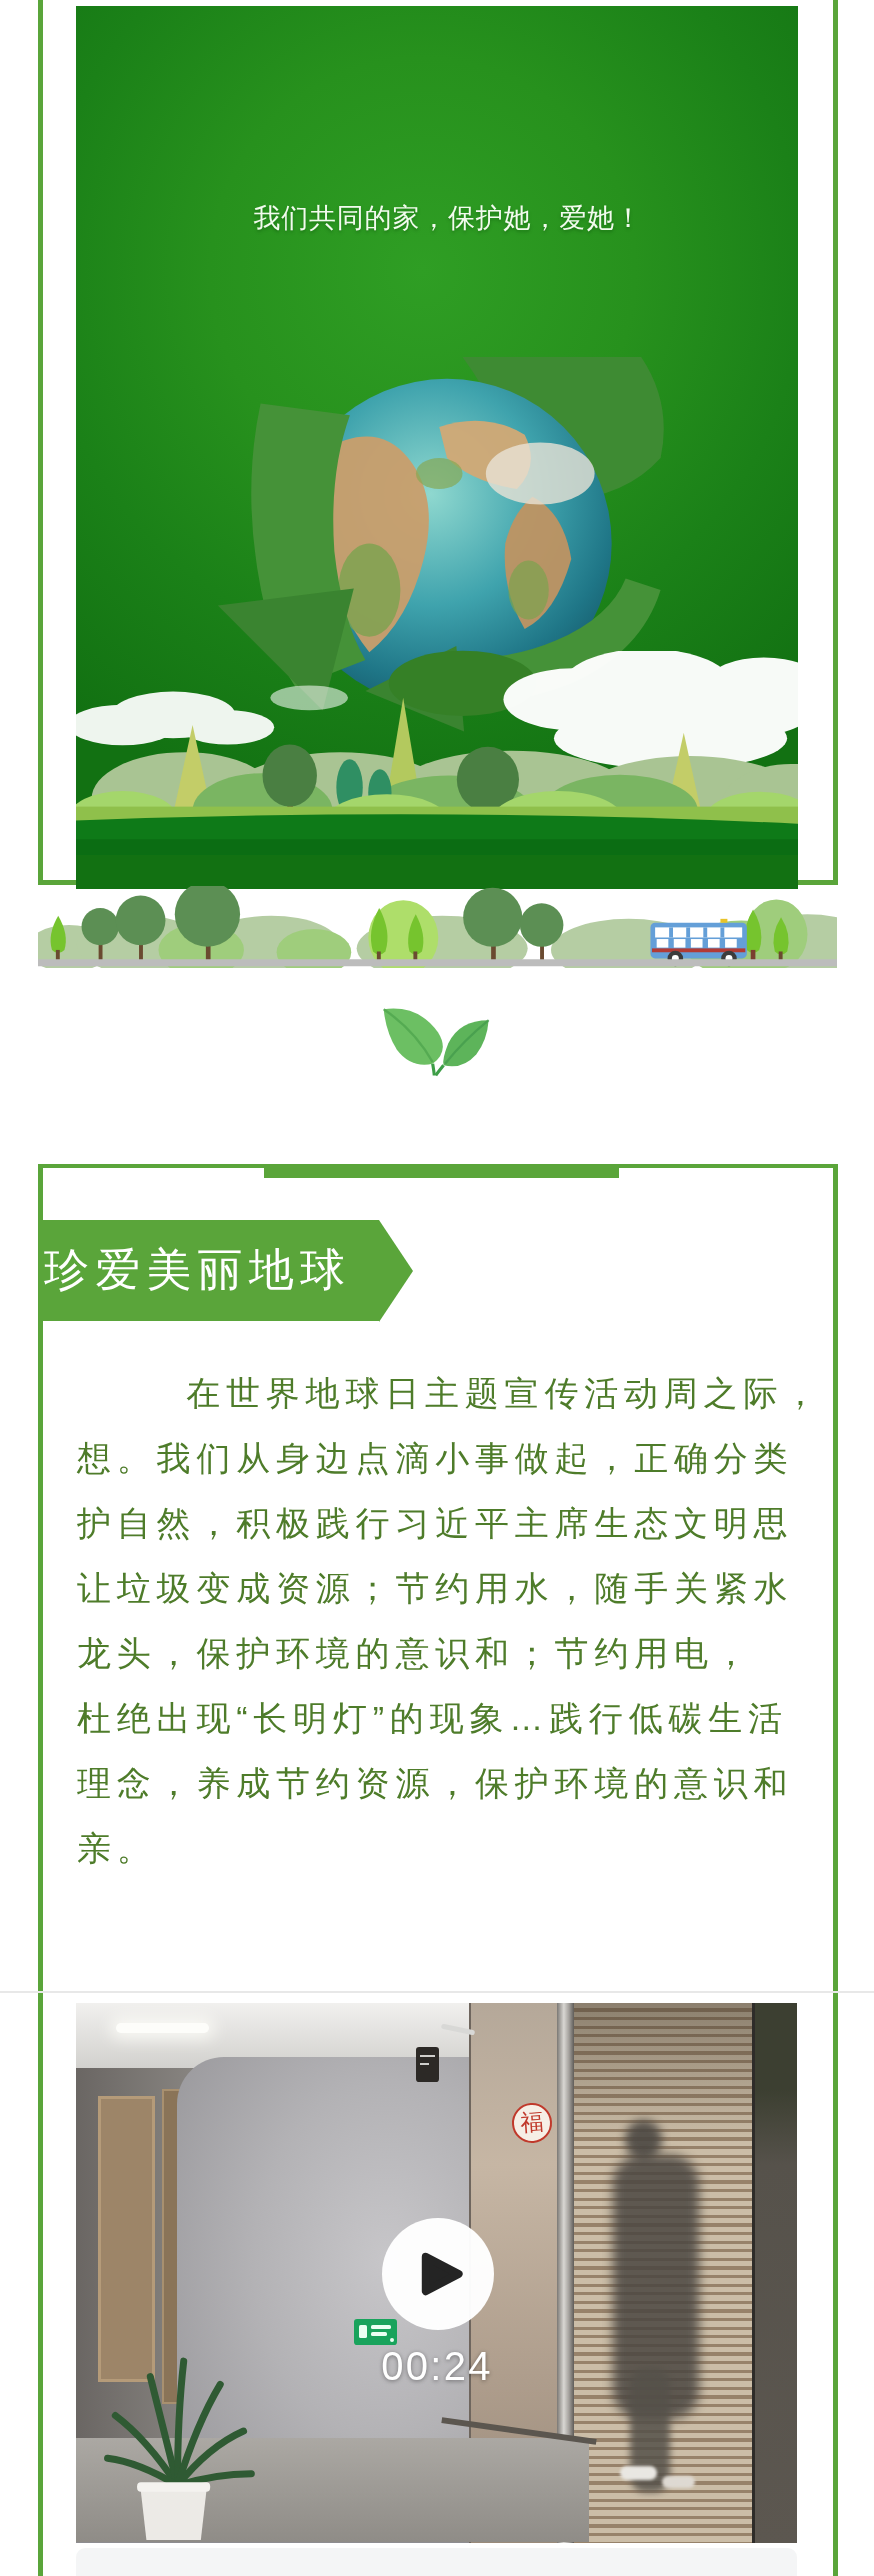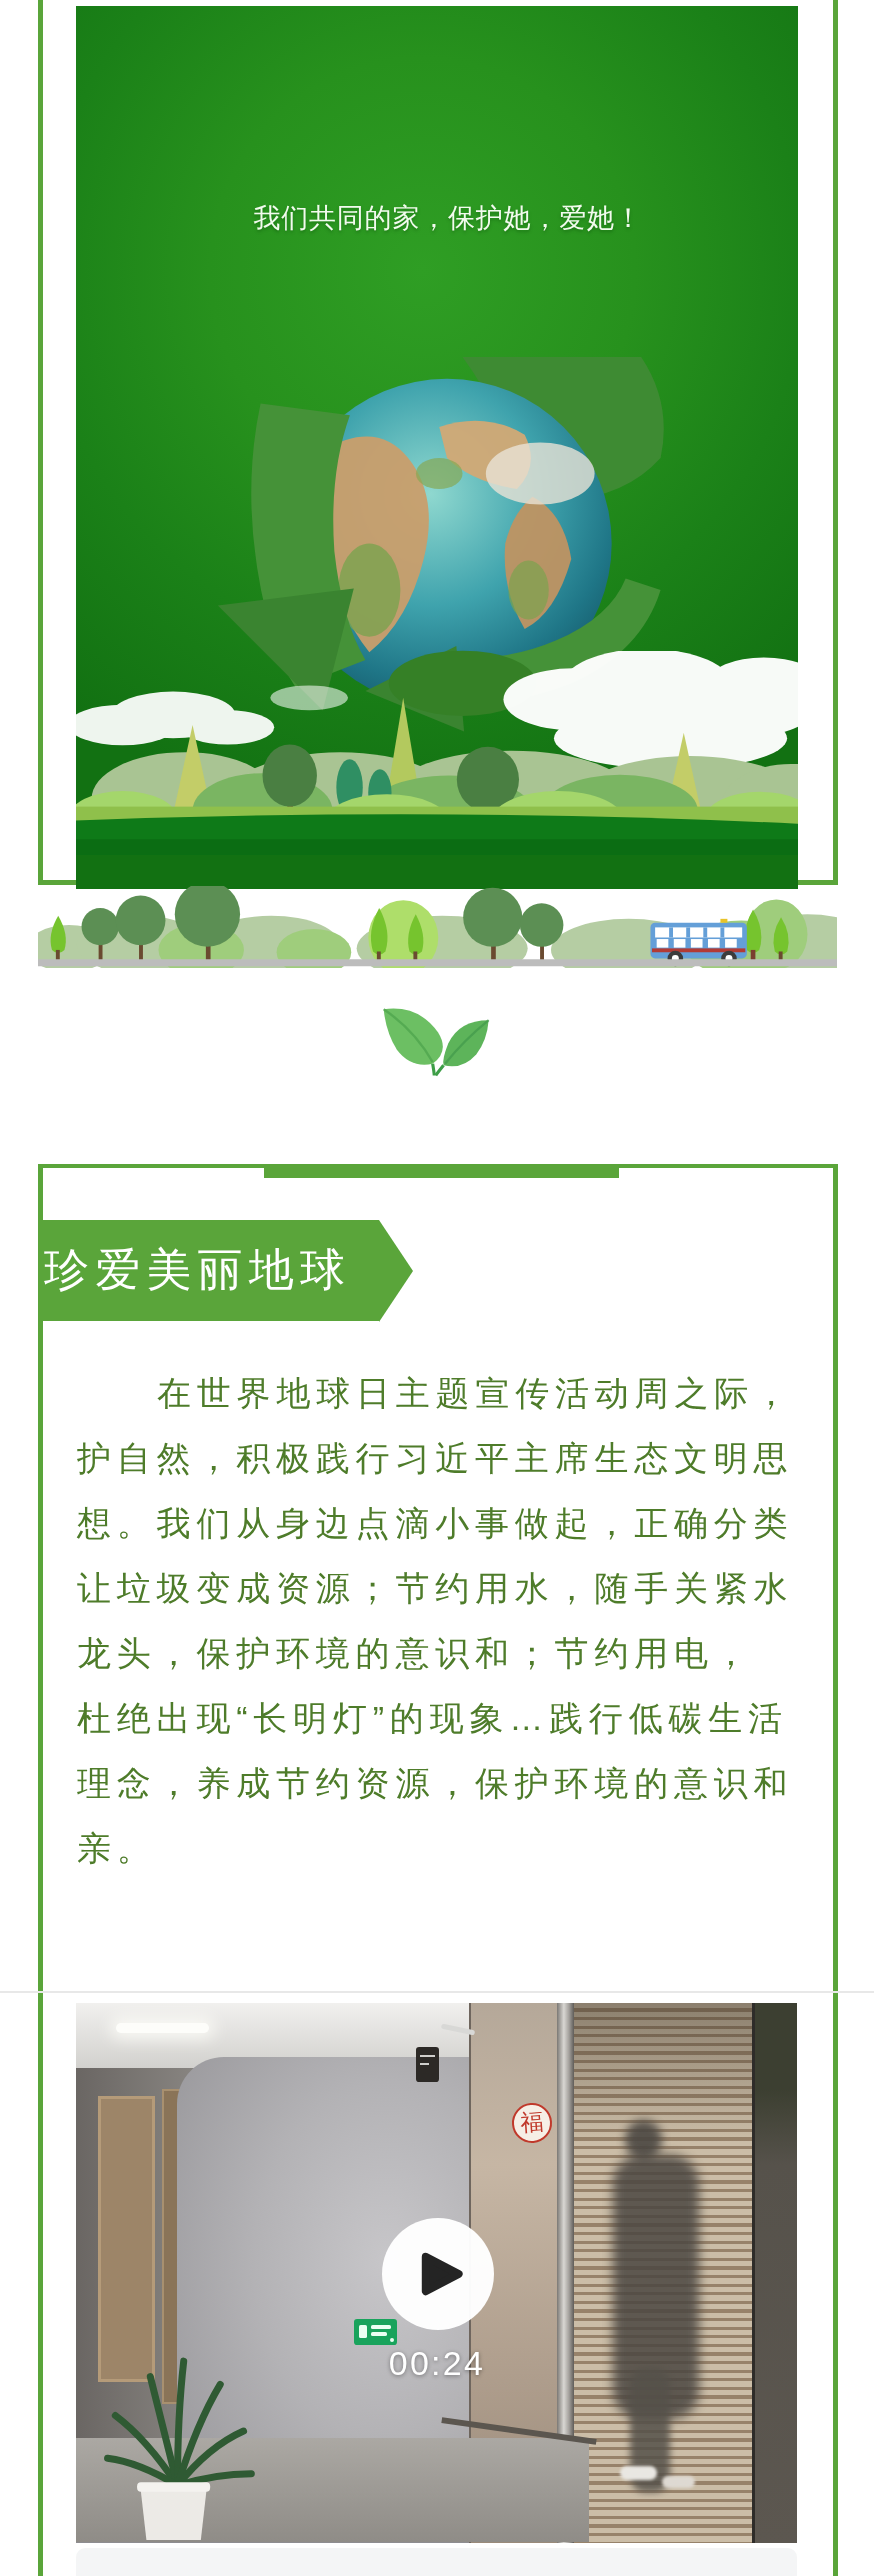--- a/index.html
+++ b/index.html
@@ -18,21 +18,21 @@
           font-size:61px;letter-spacing:1.6px;text-shadow:0 3.1px 6.2px rgba(0,50,0,.4);transform:translateX(11px);}
   
   .ribbon{left:38px;top:1220px;width:341px;height:101px;background:#5aa53a;}
   .ribbon-arrow{left:379px;top:1220px;width:0;height:0;border-top:51px solid transparent;
           border-bottom:51px solid transparent;border-left:34px solid #5aa53a;}
   .ribbon-text{left:44px;top:1220px;width:334px;height:101px;line-height:101px;color:#ffffff;
           font-family:"Liberation Serif",serif;font-size:45px;letter-spacing:6.2px;white-space:nowrap;}
   
   .para{left:77px;top:1361px;width:746px;color:#4e7c2a;font-size:34px;letter-spacing:5.8px;}
   .para .line{height:65px;line-height:65px;white-space:nowrap;}
-  .para .line.indent{padding-left:80px;}
+  .para .line.indent{padding-left:80px;text-align:right;}
   
   .hairline{left:0;top:1991px;width:875px;height:1.6px;background:#e8e8e8;}
   .video{left:76px;top:2003px;width:721px;height:540px;overflow:hidden;background:#8e8d91;}
   .v-ceiling{left:0;top:0;width:721px;height:65px;background:linear-gradient(180deg,#f1f0ee,#d2d1ce);}
   .v-lamp{left:40px;top:20px;width:93px;height:10px;border-radius:5.4px;background:#fdfdfa;
           box-shadow:0 0 15.6px 6.2px rgba(255,255,250,.75);}
   .v-leftwall{left:0;top:54px;width:148px;height:485px;background:linear-gradient(90deg,#6a6663,#8f8c88);}
   .v-door1{left:22px;top:93px;width:51px;height:280px;background:#9d8568;border:3.1px solid #b59b79;}
   .v-door2{left:86px;top:86px;width:39px;height:311px;background:#8a7458;border:2.3px solid #a8906f;}
   .v-graywall{left:101px;top:54px;width:362px;height:485px;border-top-left-radius:47px;
@@ -56,21 +56,21 @@
   .v-legs{left:554px;top:365px;width:40px;height:124px;border-radius:15.6px;background:#55514a;filter:blur(3.9px);opacity:.85;}
   .v-shoe1{left:544px;top:463px;width:37px;height:14px;border-radius:7px;background:#e9e7e2;filter:blur(1.6px);}
   .v-shoe2{left:586px;top:473px;width:33px;height:12.4px;border-radius:6.2px;background:#ded9d2;filter:blur(1.6px);}
   .v-rightcol{left:676px;top:0;width:44px;height:540px;background:linear-gradient(180deg,#3c3f31 0%,#3c3f31 16%,#56524b 30%,#5c5750 100%);border-left:3.1px solid #2e2c29;}
   .v-floor{left:0;top:435px;width:513px;height:104px;background:linear-gradient(180deg,#aba8a3,#8f8c87);}
   .v-rail{left:365px;top:425px;width:156px;height:6.2px;background:#5b564f;transform:rotate(8deg);}
   .v-exit{left:278px;top:316px;width:43px;height:26px;background:#19a35c;border-radius:3.1px;}
   .v-exit i{position:absolute;display:block;background:#eafff2;}
   .playbtn{left:306px;top:215px;width:112px;height:112px;border-radius:50%;background:rgba(255,255,255,.97);cursor:pointer;}
   .playbtn svg{position:absolute;left:39px;top:34px;}
-  .v-time{left:274px;top:341px;width:174px;text-align:center;color:#ffffff;font-size:34px;
+  .v-time{left:274px;top:341px;width:174px;text-align:center;color:#ffffff;font-size:40px;
           letter-spacing:2.3px;text-shadow:0 0.8px 4.7px rgba(0,0,0,.4);}
   .v-footer{left:76px;top:2548px;width:721px;height:28px;background:#f4f5f6;border-radius:9.3px 9.3px 0 0;}
 </style>
 </head>
 <body>
 
 <div class="page">
 
   <div class="abs gbar" style="left:38px;top:0;width:4.7px;height:885px;"></div>
   <div class="abs gbar" style="left:833px;top:0;width:4.7px;height:885px;"></div>
@@ -239,22 +239,22 @@
   <div class="abs gbar" style="left:264px;top:1168px;width:355px;height:10px;"></div>
   <div class="abs gbar" style="left:38px;top:1164px;width:4.7px;height:1412px;"></div>
   <div class="abs gbar" style="left:833px;top:1164px;width:4.7px;height:1412px;"></div>
 
   <div class="abs ribbon"></div>
   <div class="abs ribbon-arrow"></div>
   <div class="abs ribbon-text">珍爱美丽地球</div>
 
   <div class="abs para">
     <div class="line indent">在世界地球日主题宣传活动周之际，</div>
+    <div class="line">想。我们从身边点滴小事做起，正确分类</div>
     <div class="line">护自然，积极践行习近平主席生态文明思</div>
-    <div class="line">想。我们从身边点滴小事做起，正确分类</div>
     <div class="line">让垃圾变成资源；节约用水，随手关紧水</div>
     <div class="line">龙头，保护环境的意识和；节约用电，</div>
     <div class="line">杜绝出现“长明灯”的现象…践行低碳生活</div>
     <div class="line">理念，养成节约资源，保护环境的意识和</div>
     <div class="line">亲。</div>
   </div>
 
   <div class="abs hairline"></div>
 
   <div class="abs video">

